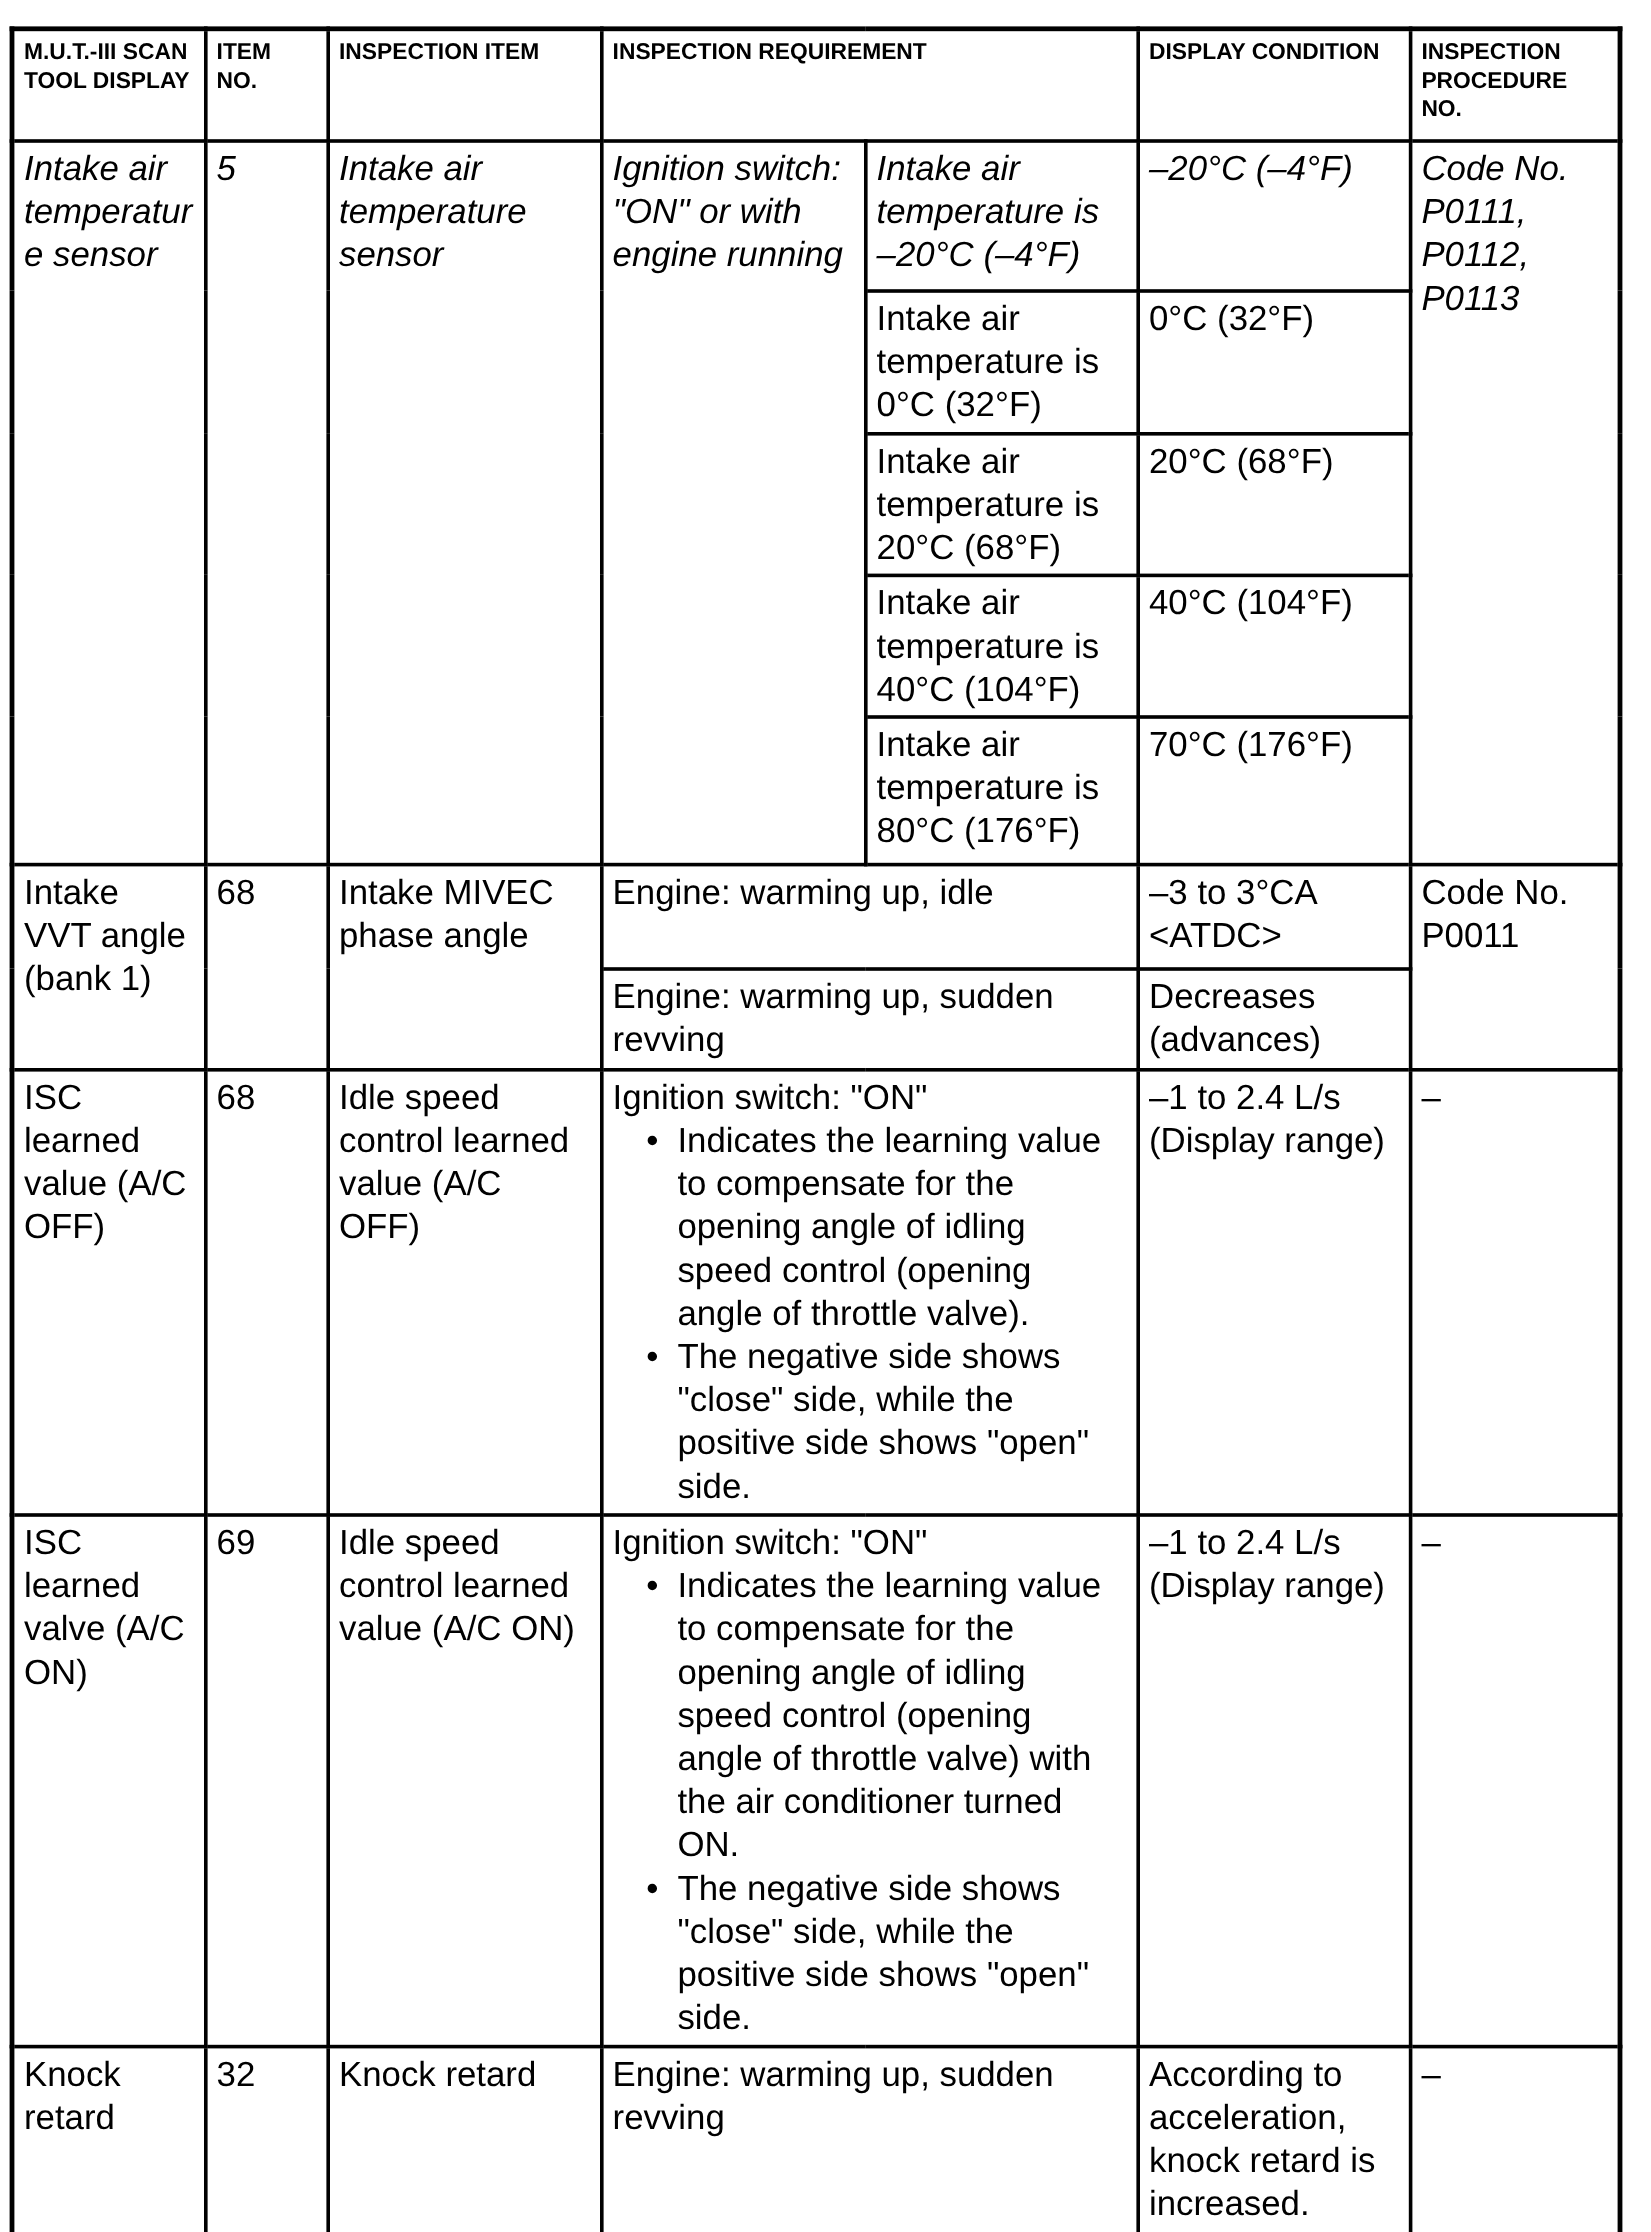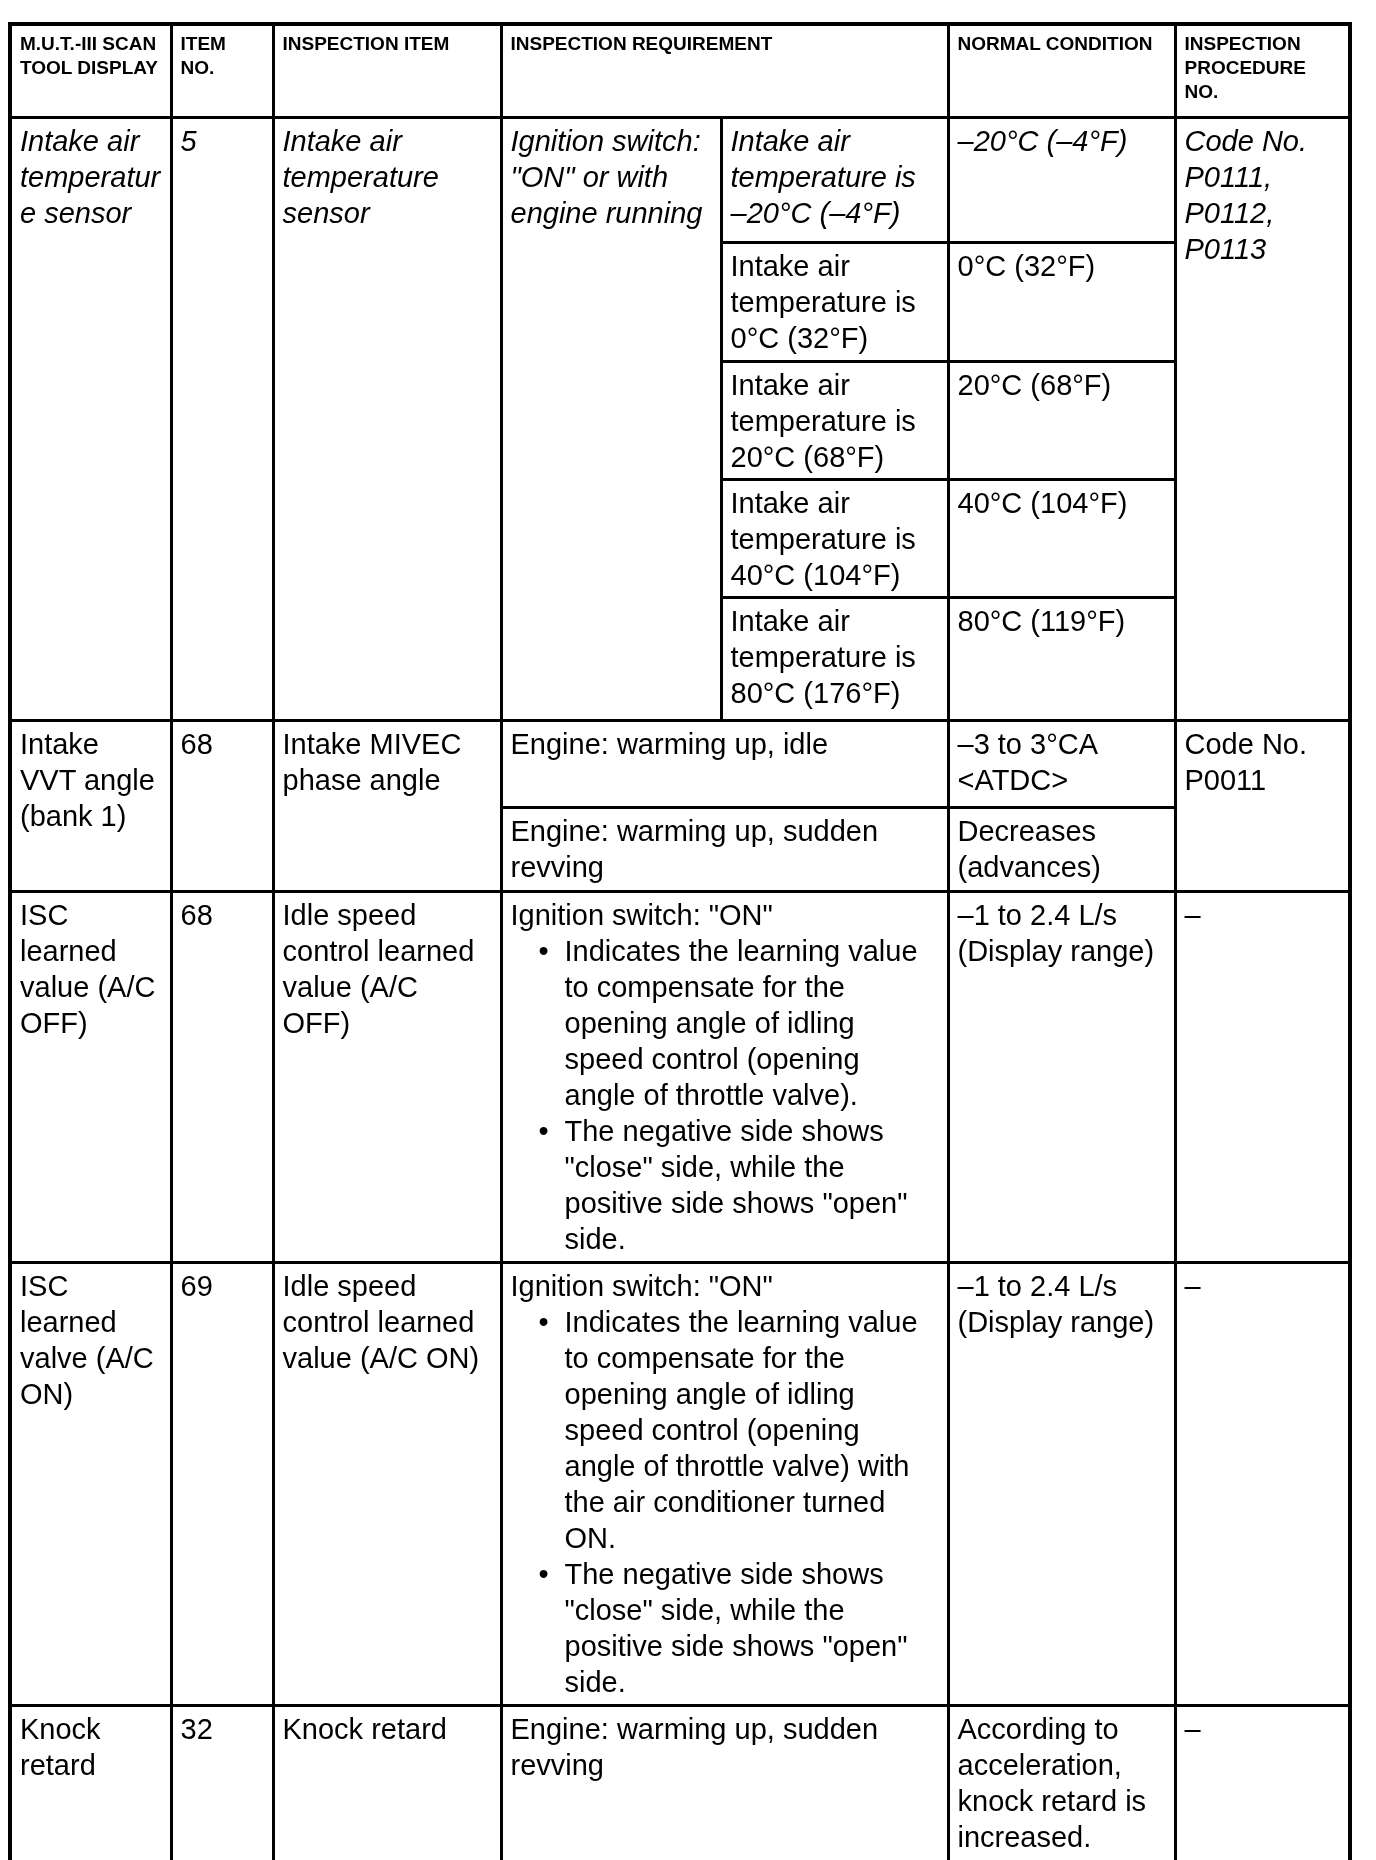--- a/index.html
+++ b/index.html
@@ -77,21 +77,21 @@
     <col style="width:227px">
     <col style="width:227px">
     <col style="width:175px">
   </colgroup>
   <thead>
     <tr class="rh-header">
       <th>M.U.T.-III SCAN TOOL DISPLAY</th>
       <th>ITEM NO.</th>
       <th>INSPECTION ITEM</th>
       <th colspan="2">INSPECTION REQUIREMENT</th>
-      <th>NORMAL CONDITION</th>
+      <th>DISPLAY CONDITION</th>
       <th>INSPECTION PROCEDURE NO.</th>
     </tr>
   </thead>
   <tbody>
 
     <tr class="rh-a">
       <td rowspan="5">Intake air temperature sensor</td>
       <td rowspan="5">5</td>
       <td rowspan="5">Intake air temperature sensor</td>
       <td rowspan="5">Ignition switch: "ON" or with engine running</td>
@@ -106,21 +106,21 @@
     <tr class="rh-c">
       <td>Intake air temperature is 20°C (68°F)</td>
       <td>20°C (68°F)</td>
     </tr>
     <tr class="rh-d">
       <td>Intake air temperature is 40°C (104°F)</td>
       <td>40°C (104°F)</td>
     </tr>
     <tr class="rh-e">
       <td>Intake air temperature is 80°C (176°F)</td>
-      <td>80°C (119°F)</td>
+      <td>70°C (176°F)</td>
     </tr>
 
     <tr class="rh-f">
       <td rowspan="2">Intake VVT angle (bank 1)</td>
       <td rowspan="2">68</td>
       <td rowspan="2">Intake MIVEC phase angle</td>
       <td colspan="2">Engine: warming up, idle</td>
       <td>–3 to 3°CA &lt;ATDC&gt;</td>
       <td rowspan="2">Code No. P0011</td>
     </tr>

